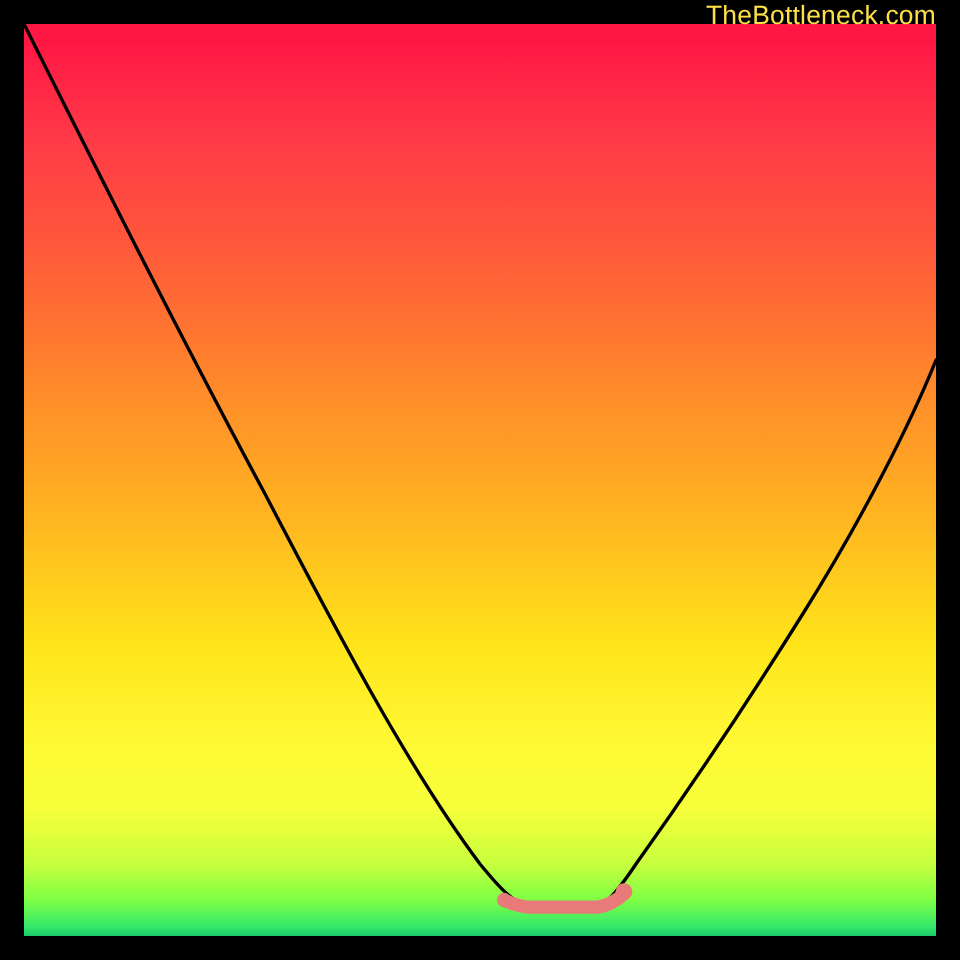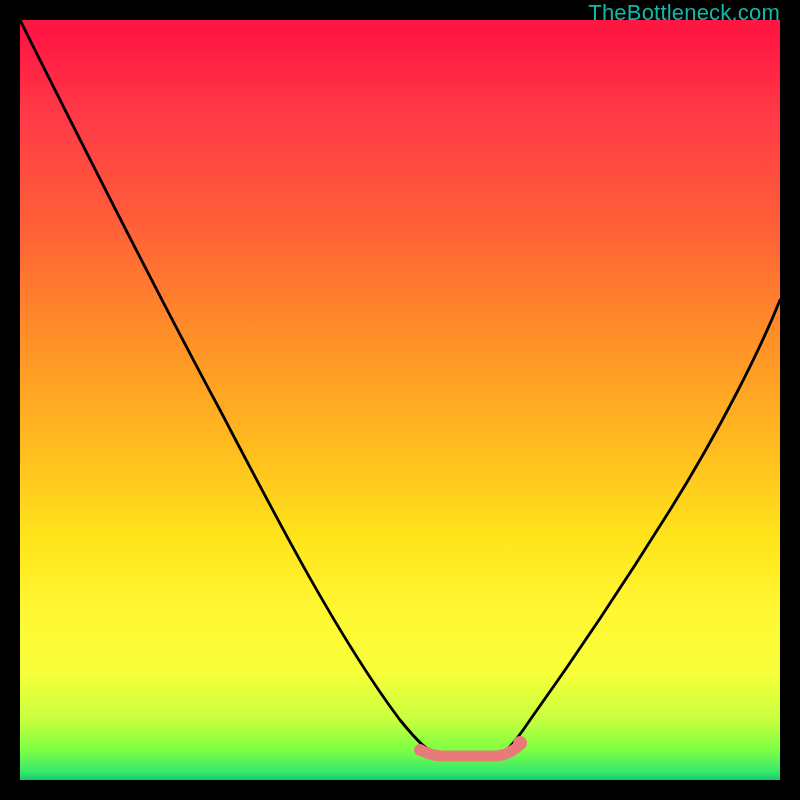--- a/index.html
+++ b/index.html
@@ -46,21 +46,21 @@
     position: absolute;
     left: 0;
     top: 0;
     width: 760px;
     height: 760px;
   }
   .attribution {
     position: absolute;
     top: 0px;
     right: 20px;
-    color: #14b8a6;
+    color: #fde047;
     font-size: 22px;
     letter-spacing: 0.2px;
   }
 </style>
 </head>
 <body>
 
 <div class="frame">
 
   <div class="plot-area">

